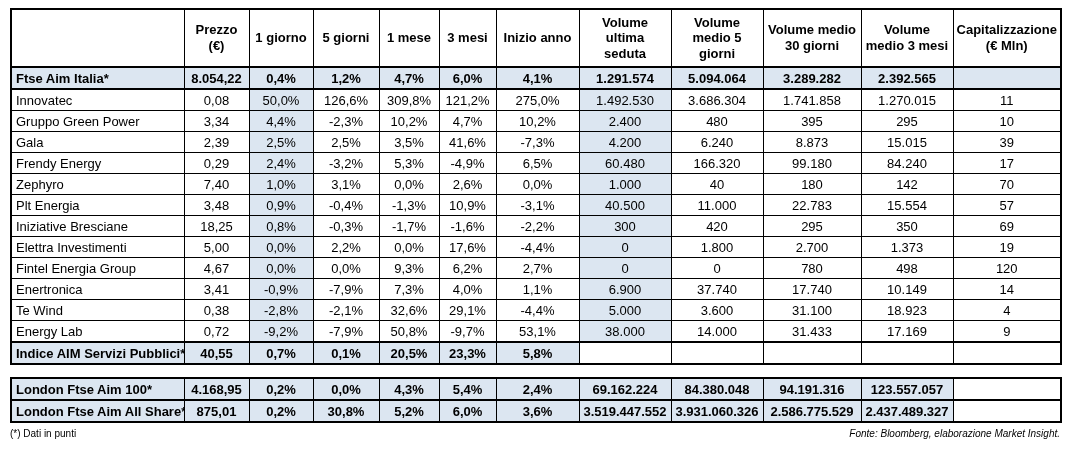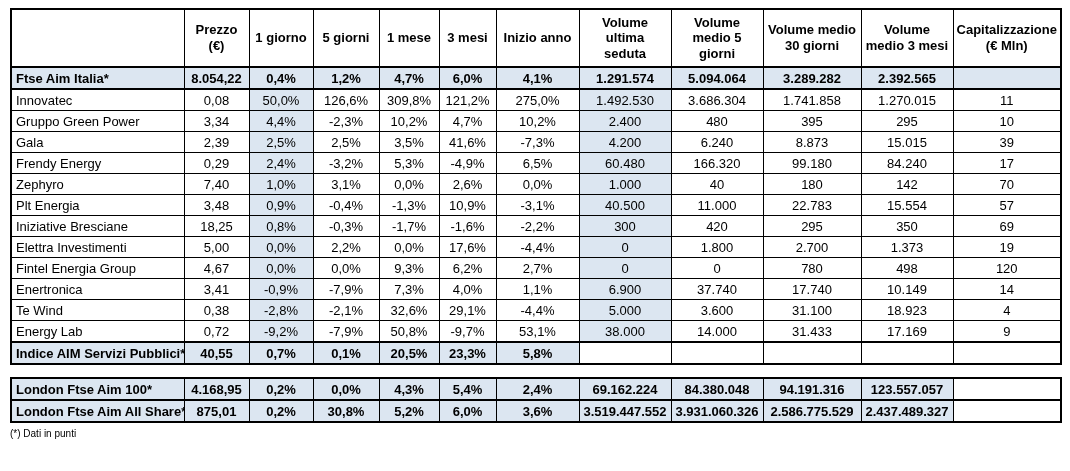--- a/index.html
+++ b/index.html
@@ -342,15 +342,16 @@
           <td class="hl">3.931.060.326</td>
           <td class="hl">2.586.775.529</td>
           <td class="hl">2.437.489.327</td>
           <td></td>
         </tr>
       </tbody>
   </table>
 
   <div class="footnotes">
     <span>(*) Dati in punti</span>
+    <span class="src">Fonte: Bloomberg, elaborazione Market Insight.</span>
   </div>
 
 </div>
 
 </body></html>

